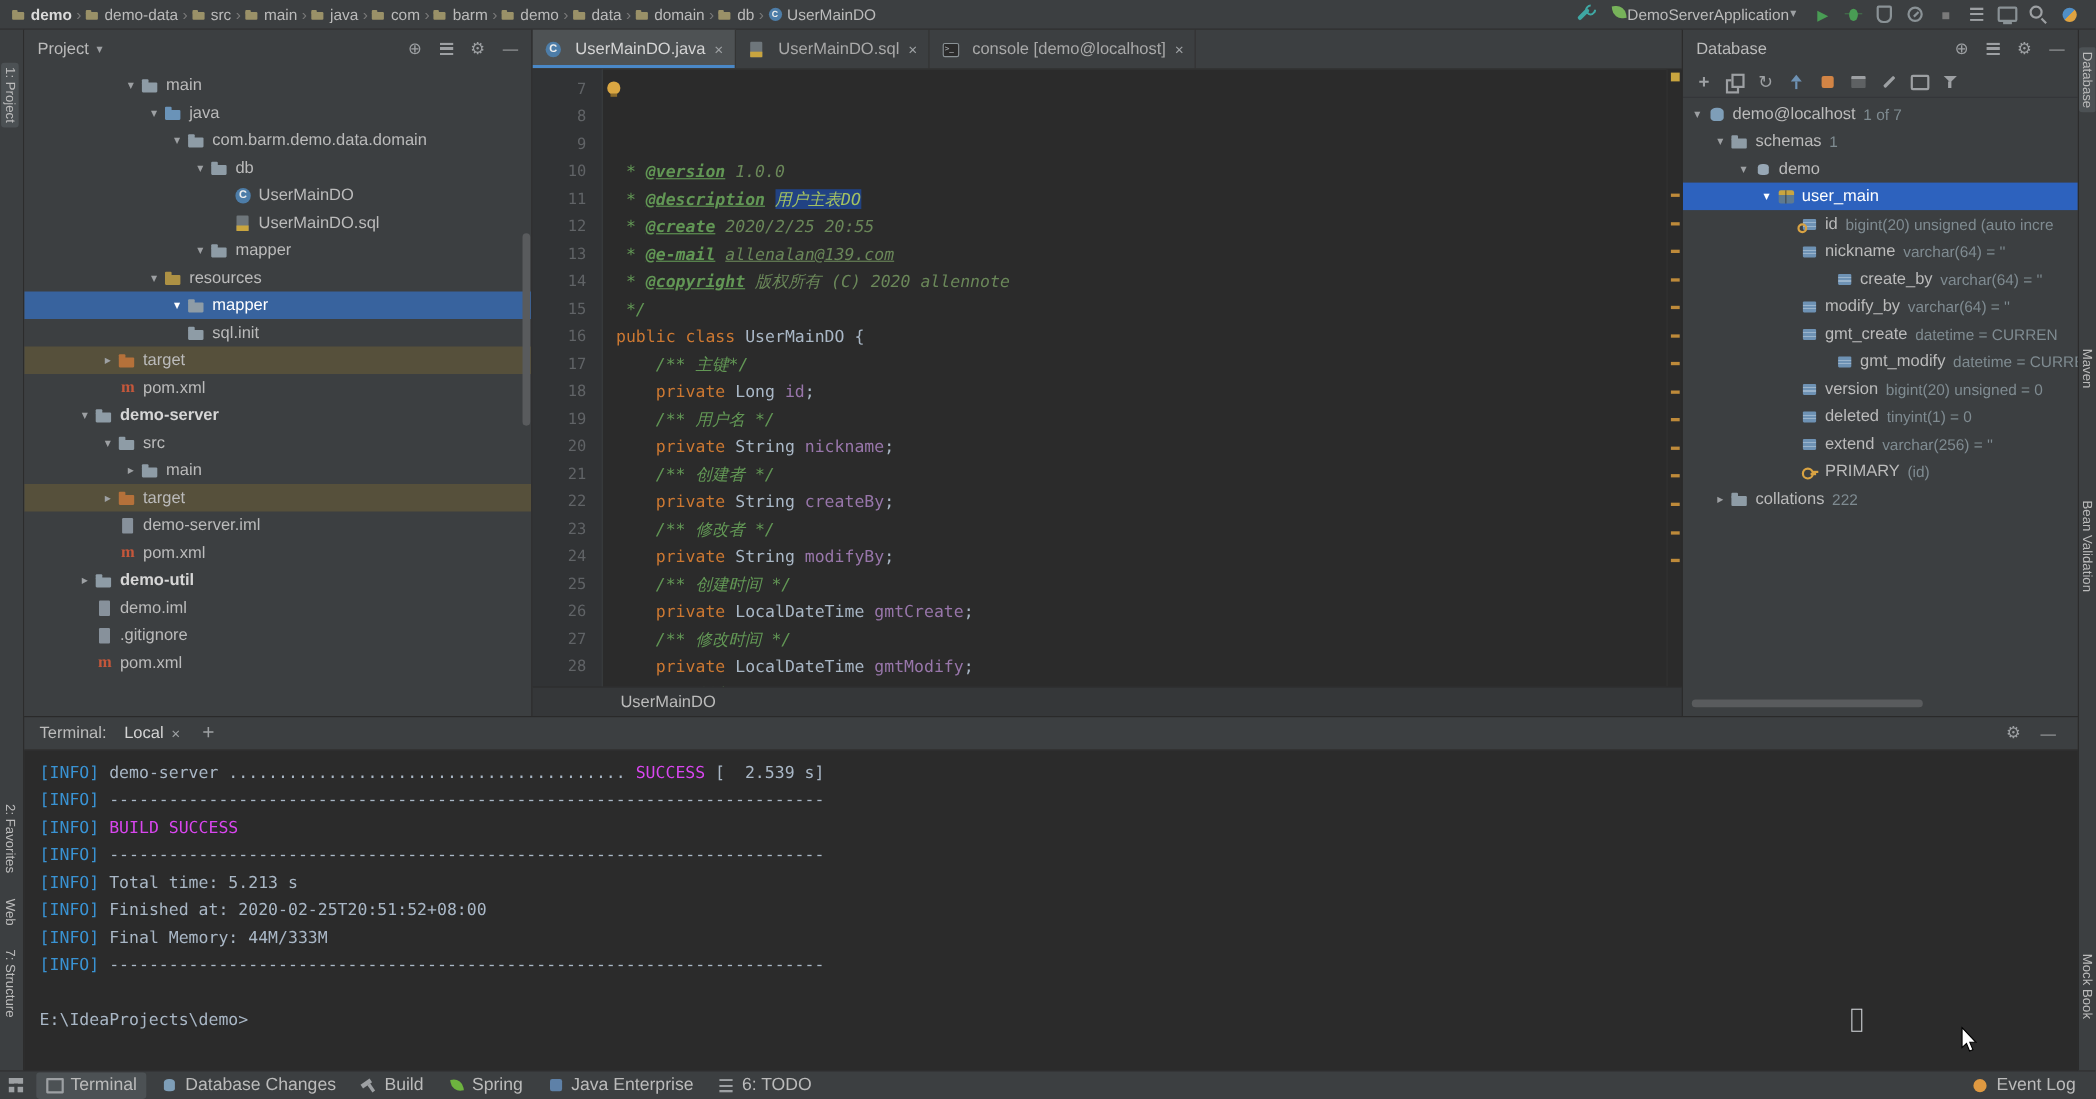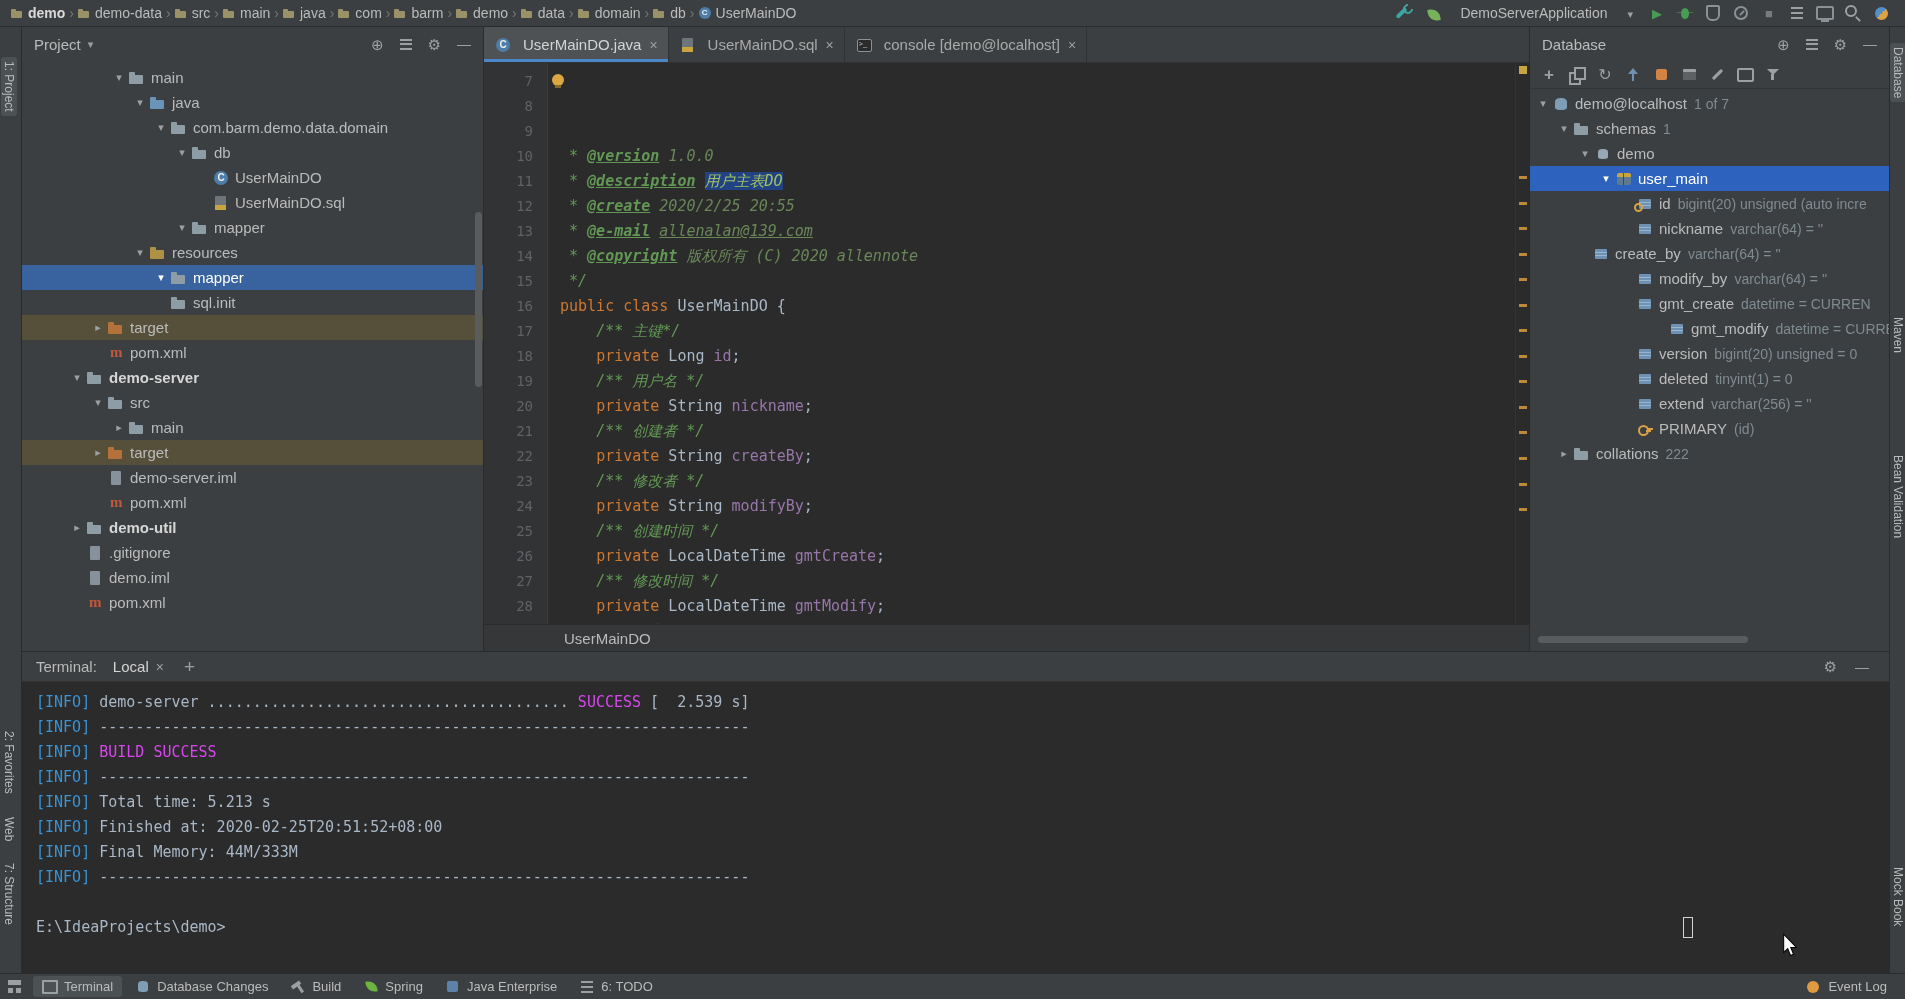--- a/index.html
+++ b/index.html
@@ -13,21 +13,21 @@
   #crumbs{display:flex;align-items:center;min-width:0;overflow:hidden;}
   .crumb{display:flex;align-items:center;gap:4px;padding:0 3px;color:#BBBBBB;white-space:nowrap;}
   .crumb-lb.bold{font-weight:bold;color:#DADADA;}
   .crumb-sep{color:#787878;padding:0 1px;}
   .crumb-ic{position:relative;width:13px;height:13px;flex:0 0 13px;}
   .crumb-folder::before{content:"";position:absolute;left:0;top:4px;width:11px;height:7px;background:#9A9168;border-radius:1px;}
   .crumb-folder::after{content:"";position:absolute;left:0;top:2px;width:5px;height:3px;background:#9A9168;border-radius:1px 1px 0 0;}
   .crumb-class::before{content:"C";position:absolute;left:0;top:0;width:12px;height:12px;border-radius:50%;background:#4D7DA8;color:#EEE;font:bold 8px/12px "Liberation Sans",sans-serif;text-align:center;}
   #top-toolbar{margin-left:auto;display:flex;align-items:center;gap:4px;padding-right:4px;}
   .tbi{width:24px;height:24px;display:flex;align-items:center;justify-content:center;position:relative;border-radius:3px;}
-  #run-config{display:flex;align-items:flex-end;gap:20px;padding:2px 8px;color:#BBBBBB;font-size:14px;border-radius:3px;}
+  #run-config{display:flex;align-items:flex-start;gap:1px;padding:2px 8px;color:#BBBBBB;font-size:14px;border-radius:3px;}
   .i-leaf{width:12px;height:12px;background:#77B25A;border-radius:0 9px 0 9px;transform:rotate(-8deg);}
   .dd{color:#9DA0A3;font-size:11px;}
   .wrench-icon::before{content:"";position:absolute;left:3px;top:10px;width:13px;height:4px;border-radius:2px;background:#3FA7A3;transform:rotate(-45deg);}
   .wrench-icon::after{content:"";position:absolute;right:3px;top:3px;width:6px;height:6px;border:2px solid #3FA7A3;border-radius:50%;border-top-color:transparent;transform:rotate(45deg);}
   .run-button::before{content:"▶";color:#499C54;font-size:13px;}
   .debug-button::before{content:"";width:8px;height:11px;background:#499C54;border-radius:50%;}
   .debug-button::after{content:"";position:absolute;top:11px;left:4px;width:16px;height:1px;background:#499C54;opacity:.55;}
   .coverage-button::before{content:"";width:10px;height:12px;border:2px solid #8A9296;border-radius:2px 2px 6px 6px;}
   .profiler-button::before{content:"";width:10px;height:10px;border:2px solid #8A9296;border-radius:50%;}
   .profiler-button::after{content:"";position:absolute;width:6px;height:2px;background:#8A9296;transform:rotate(-45deg);top:11px;left:10px;}
@@ -148,21 +148,21 @@
   .term-plus{color:#9DA0A3;font-size:19px;padding:0 4px;}
   .th-icons{margin-left:auto;display:flex;gap:18px;align-items:center;padding-right:6px;}
   #term-body{flex:1;padding:8px 0 0 14px;font:15px/25px "DejaVu Sans Mono",monospace;color:#A9B7C6;white-space:pre;overflow:hidden;}
   .term-line{height:25px;}
   .tt.info{color:#3993D4;}
   .tt.success{color:#d946ef;}
   .tt.plain{color:#A9B7C6;}
   #term-cursor{position:absolute;left:1661px;top:265px;width:10px;height:21px;border:1px solid #CFD2D6;}
 
   
-  #bottom-bar{height:26px;flex:0 0 26px;background:#3C3F41;border-top:1px solid #2B2B2B;display:flex;align-items:center;padding:0 8px;font-size:13px;gap:4px;}
+  #bottom-bar{height:26px;flex:0 0 26px;background:#3C3F41;border-top:1px solid #2B2B2B;display:flex;align-items:center;padding:0 8px;font-size:16px;gap:4px;}
   .i-grid{width:13px;height:13px;background:linear-gradient(90deg,#9DA0A3 0 5px,transparent 5px 8px,#9DA0A3 8px 13px),linear-gradient(#000 0 0);background-size:13px 5px,0 0;background-repeat:no-repeat;box-shadow:0 8px 0 -3px #9DA0A3 inset;border:0;background-color:transparent;position:relative;margin-right:8px;}
   .i-grid::before{content:"";position:absolute;left:0;top:8px;width:5px;height:5px;background:#9DA0A3;}
   .i-grid::after{content:"";position:absolute;left:8px;top:8px;width:5px;height:5px;background:#9DA0A3;}
   .bb-item{display:flex;align-items:center;gap:6px;padding:3px 9px;border-radius:3px;color:#BBBBBB;}
   .bb-item.active{background:#4C5154;}
   .bicon{position:relative;width:16px;height:15px;display:flex;align-items:center;justify-content:center;}
   .terminal-icon::before{content:"";width:13px;height:10px;border:2px solid #9DA0A3;border-radius:1px;}
   .db-changes-icon::before{content:"";width:10px;height:11px;background:#7E9EB8;border-radius:45% 45% 40% 40%/28% 28% 20% 20%;}
   .build-icon::before{content:"";width:10px;height:4px;background:#9DA0A3;transform:rotate(-35deg);position:absolute;left:1px;top:4px;}
   .build-icon::after{content:"";width:3px;height:8px;background:#9DA0A3;transform:rotate(-35deg);position:absolute;left:9px;top:6px;}
@@ -383,26 +383,26 @@
                 <span class="tlabel">pom.xml</span>
               </div>
               <div class="tree-row bold" style="padding-left: 46px;">
                 <span class="chev">▸</span>
                 <span class="ticon folder"></span>
                 <span class="tlabel">demo-util</span>
               </div>
               <div class="tree-row" style="padding-left: 46px;">
                 <span class="chev"></span>
                 <span class="ticon file"></span>
+                <span class="tlabel">demo.iml</span>
+              </div>
+              <div class="tree-row" style="padding-left: 46px;">
+                <span class="chev"></span>
+                <span class="ticon file"></span>
                 <span class="tlabel">.gitignore</span>
-              </div>
-              <div class="tree-row" style="padding-left: 46px;">
-                <span class="chev"></span>
-                <span class="ticon file"></span>
-                <span class="tlabel">demo.iml</span>
               </div>
               <div class="tree-row" style="padding-left: 46px;">
                 <span class="chev"></span>
                 <span class="ticon maven"></span>
                 <span class="tlabel">pom.xml</span>
               </div>
             </div>
           <div class="vscroll"></div>
         </div>
 
@@ -524,21 +524,21 @@
                 <span class="ticon column-key"></span>
                 <span class="tlabel">id</span>
                 <span class="tmeta">bigint(20) unsigned (auto incre</span>
               </div>
               <div class="tree-row" style="padding-left: 88px;">
                 <span class="chev"></span>
                 <span class="ticon column"></span>
                 <span class="tlabel">nickname</span>
                 <span class="tmeta">varchar(64) = ''</span>
               </div>
-              <div class="tree-row" style="padding-left: 44px;">
+              <div class="tree-row" style="padding-left: 120px;">
                 <span class="chev"></span>
                 <span class="ticon column"></span>
                 <span class="tlabel">create_by</span>
                 <span class="tmeta">varchar(64) = ''</span>
               </div>
               <div class="tree-row" style="padding-left: 88px;">
                 <span class="chev"></span>
                 <span class="ticon column"></span>
                 <span class="tlabel">modify_by</span>
                 <span class="tmeta">varchar(64) = ''</span>

